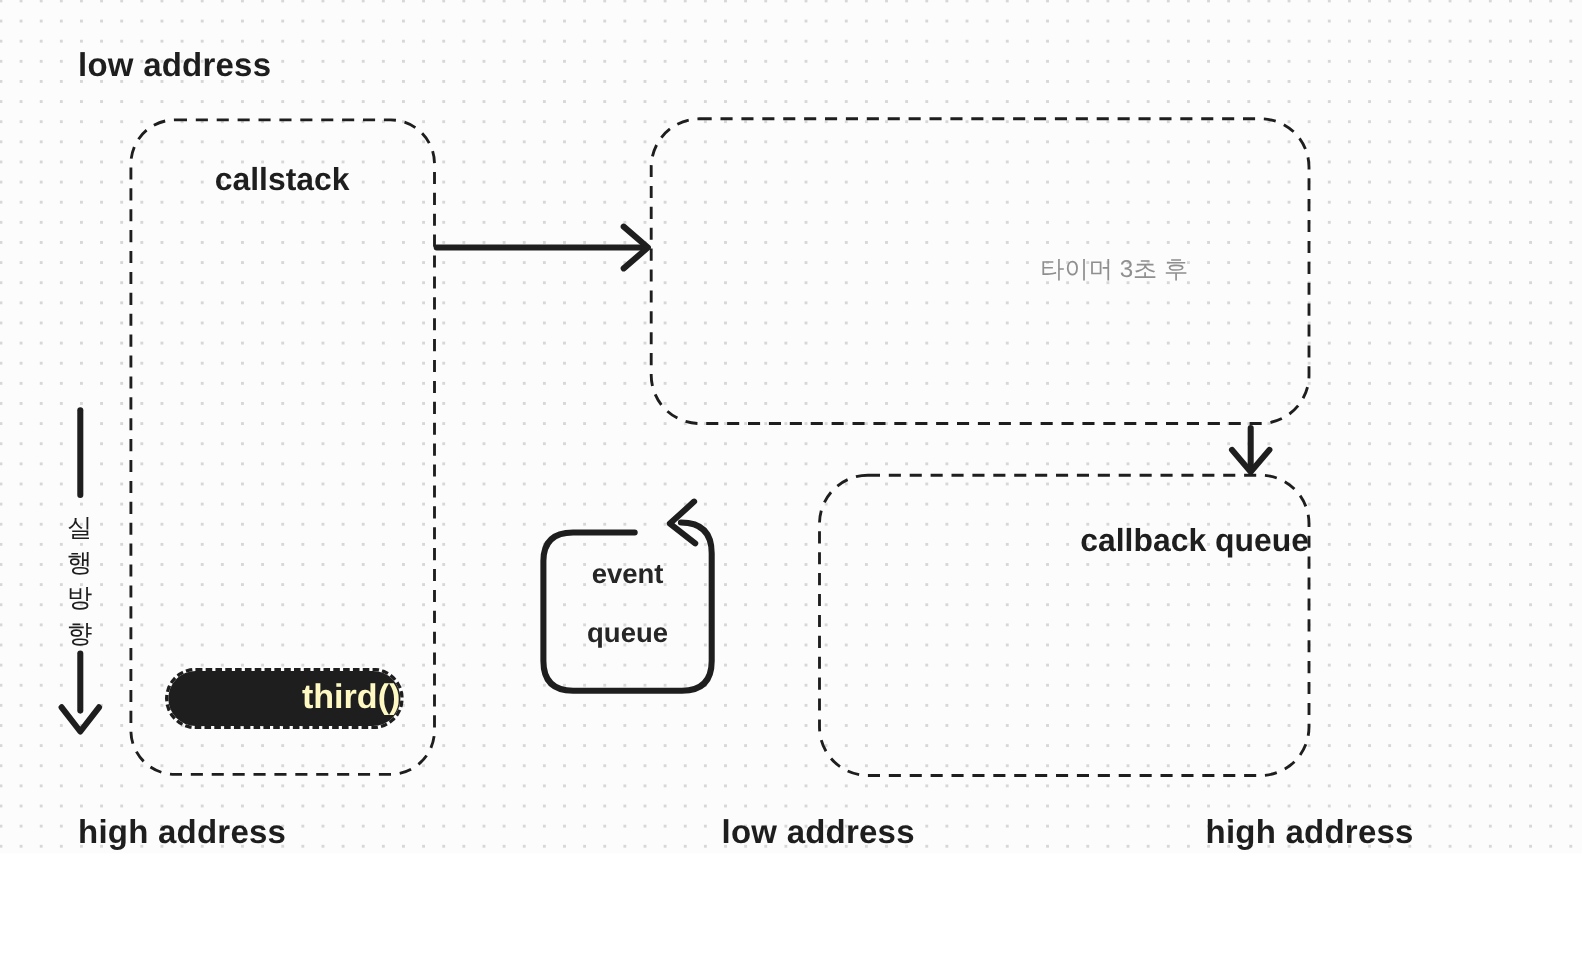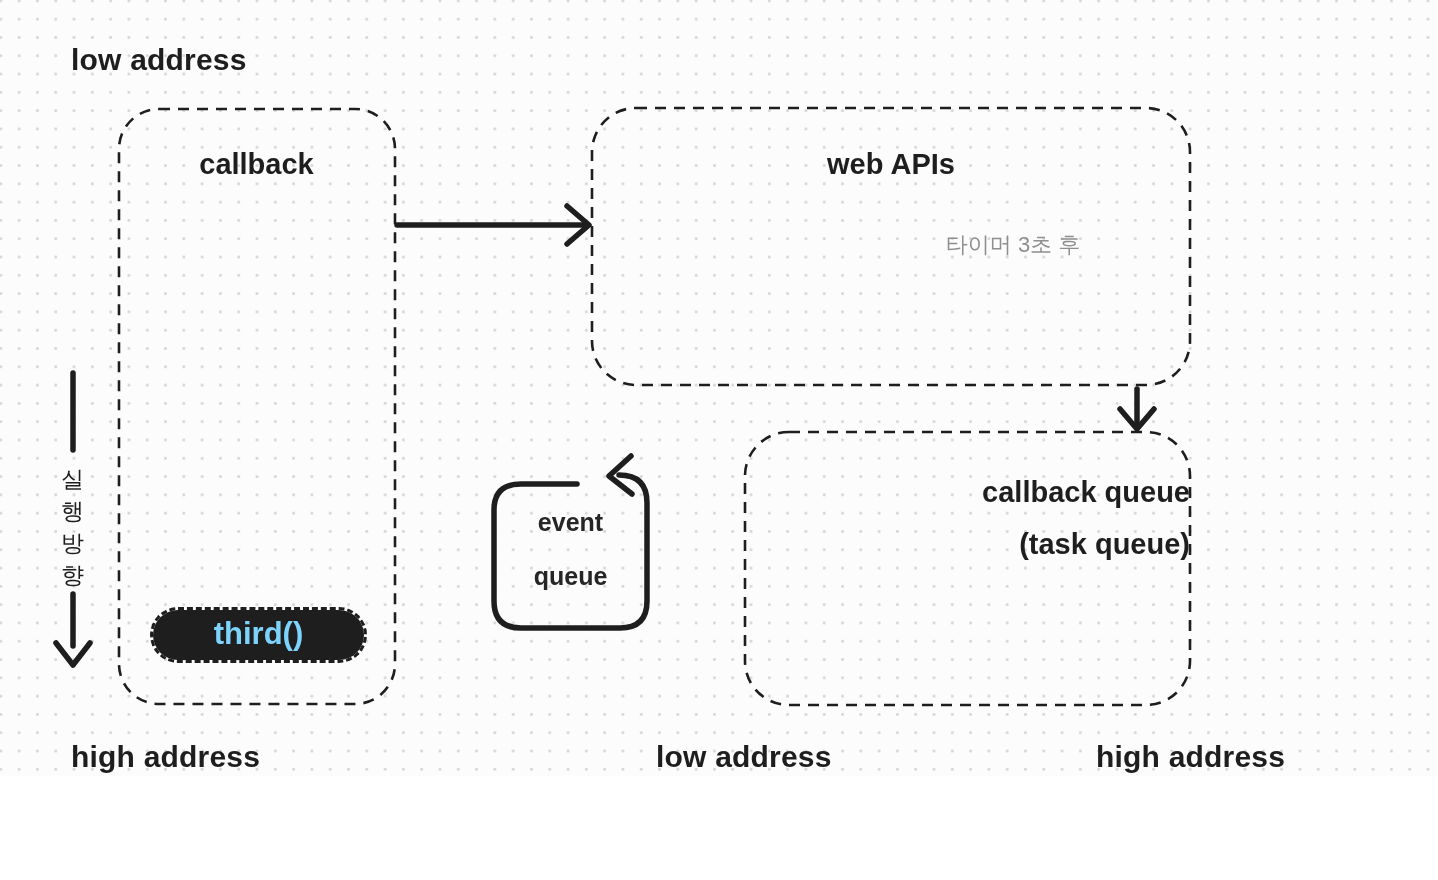--- a/index.html
+++ b/index.html
@@ -64,24 +64,24 @@
   }
   .pill {
     position: absolute;
     left: 150px; top: 607px;
     width: 217px; height: 56px;
     box-sizing: border-box;
     background: #1e1e1e;
     background-clip: padding-box;
     border: 3px dashed #1e1e1e;
     border-radius: 30px;
-    color: #7dd3fc;
+    color: #fef9c3;
     font-size: 31px;
     font-weight: 600;
-    text-align: center;
+    text-align: right;
     line-height: 48px;
   }
   .v-exec {
     position: absolute;
     left: 56px; top: 452px;
     width: 34px; height: 145px;
     writing-mode: vertical-rl;
     text-orientation: upright;
     font-size: 23px;
     font-weight: 500;
@@ -134,29 +134,27 @@
 
     <g stroke="#1e1e1e" stroke-width="5.5" fill="none" stroke-linecap="round" stroke-linejoin="round">
       <line x1="803" y1="828" x2="913" y2="828"></line>
       <line x1="1015" y1="828" x2="1110" y2="828"></line>
       <polyline points="1105,809 1125,828 1105,847"></polyline>
     </g>
   </svg>
 
   <div class="lbl" style="left:71px; top:43px;">low address</div>
 
-  <div class="box-title" style="left:118px; top:148px; width:277px;">callback</div>
+  <div class="box-title" style="left:118px; top:148px; width:277px;">callstack</div>
 
-  <div class="box-title" style="left:592px; top:148px; width:598px;">web APIs</div>
 
   <div class="timer-note">타이머 3초 후</div>
 
   <div class="cbq-title">
     <div>callback queue</div>
-    <div>(task queue)</div>
   </div>
 
   <div class="event-loop-text">
     <div>event</div>
     <div>queue</div>
   </div>
 
   <div class="pill">third()</div>
 
   <div class="v-exec">실행방향</div>

